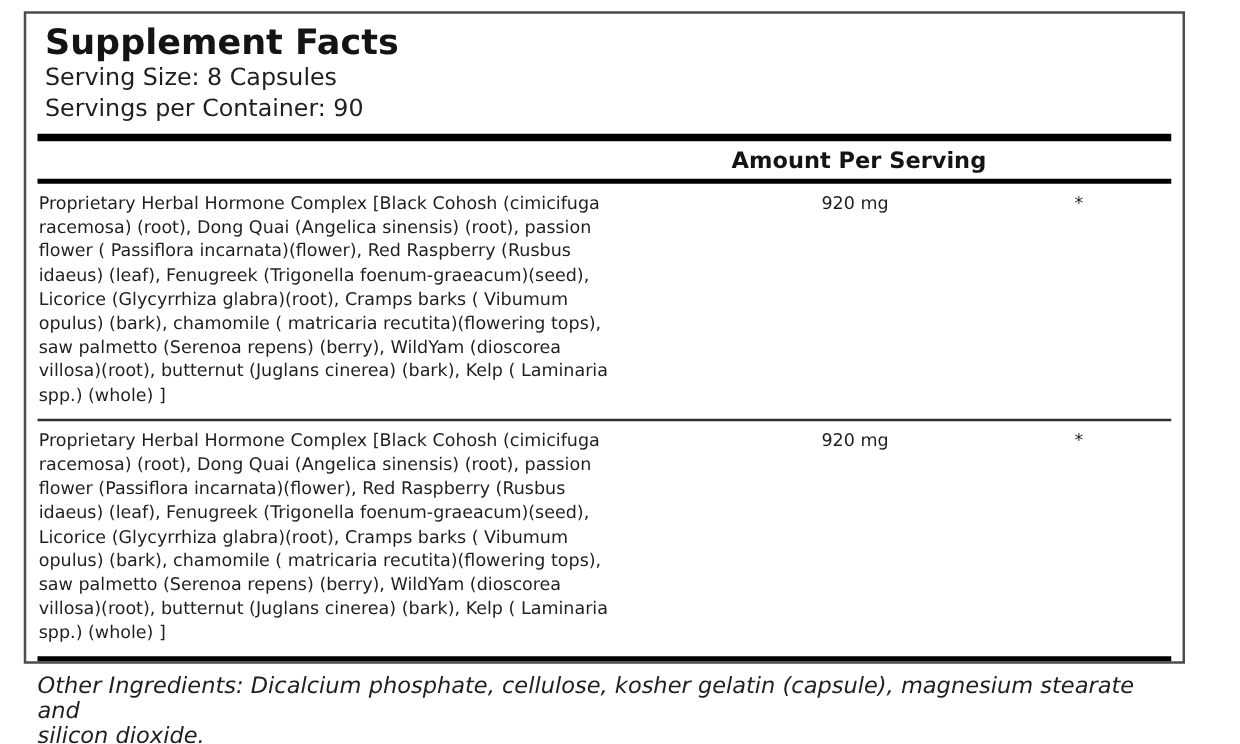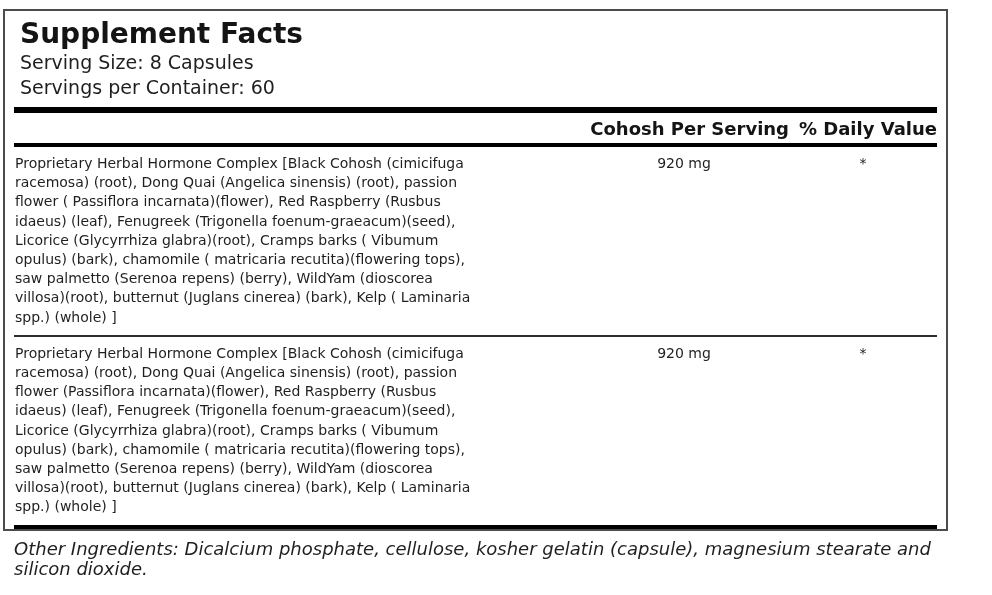--- a/index.html
+++ b/index.html
@@ -5,20 +5,21 @@
   * { margin: 0; padding: 0; box-sizing: border-box; }
   body { background: #ffffff; }
   .page {
     position: relative;
     width: 951px;
     height: 595px;
     background: #ffffff;
     font-family: "DejaVu Sans", sans-serif;
     color: #1f1f1f;
     overflow: hidden;
+    padding-left: 16px;
   }
   .panel {
     margin: 9px 3px 0 3px;
     border: 2px solid #4c4c4c;
     padding: 0 9px;
     background: #ffffff;
   }
   .panel-title {
     font-size: 28px;
     font-weight: 700;
@@ -70,28 +71,27 @@
 <body>
 
 <div class="page">
 
   <div class="panel">
 
     <div class="panel-title">Supplement Facts</div>
 
     <div class="serving-line">Serving Size: 8 Capsules</div>
 
-    <div class="serving-line">Servings per Container: 60</div>
+    <div class="serving-line">Servings per Container: 90</div>
 
     <div class="bar bar-heavy"></div>
 
     <div class="col-headers">
       <span></span>
-      <span class="col-right">Cohosh Per Serving</span>
-      <span class="col-right">% Daily Value</span>
+      <span class="col-right">Amount Per Serving</span>
     </div>
 
     <div class="bar bar-mid"></div>
 
     <div class="row">
       <div class="desc">Proprietary Herbal Hormone Complex [Black Cohosh (cimicifuga
 racemosa) (root), Dong Quai (Angelica sinensis) (root), passion
 flower ( Passiflora incarnata)(flower), Red Raspberry (Rusbus
 idaeus) (leaf), Fenugreek (Trigonella foenum-graeacum)(seed),
 Licorice (Glycyrrhiza glabra)(root), Cramps barks ( Vibumum

